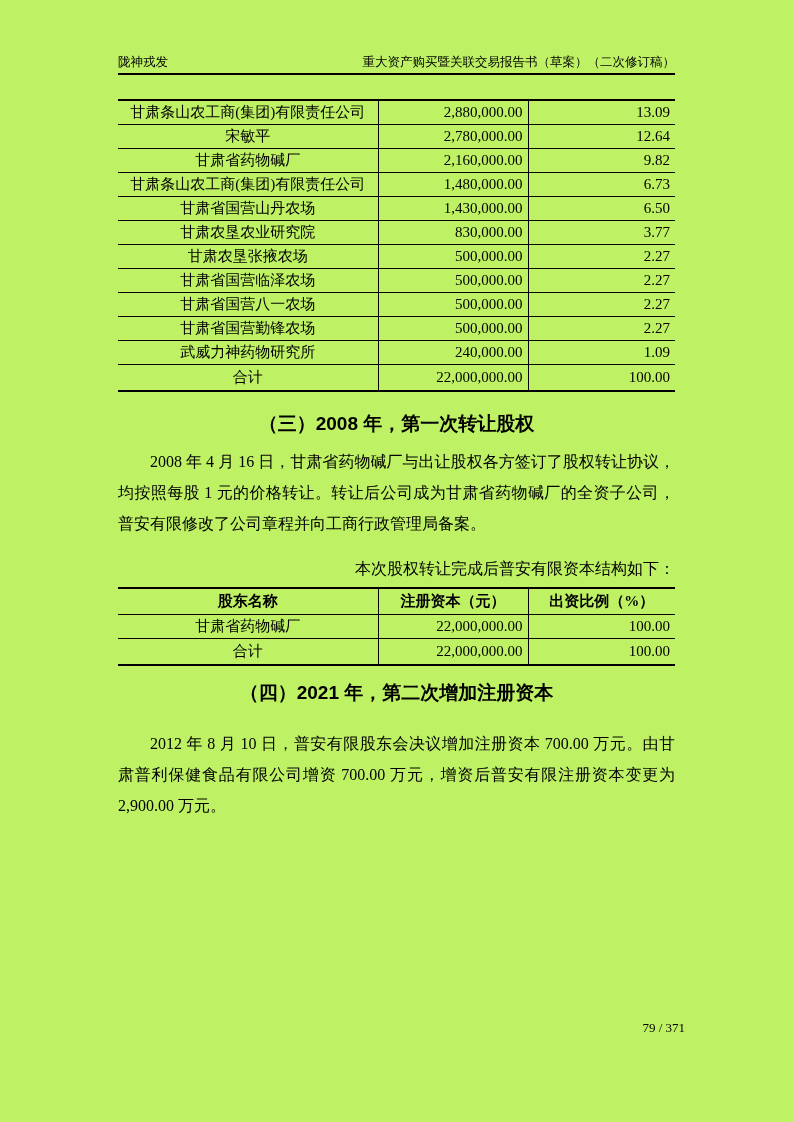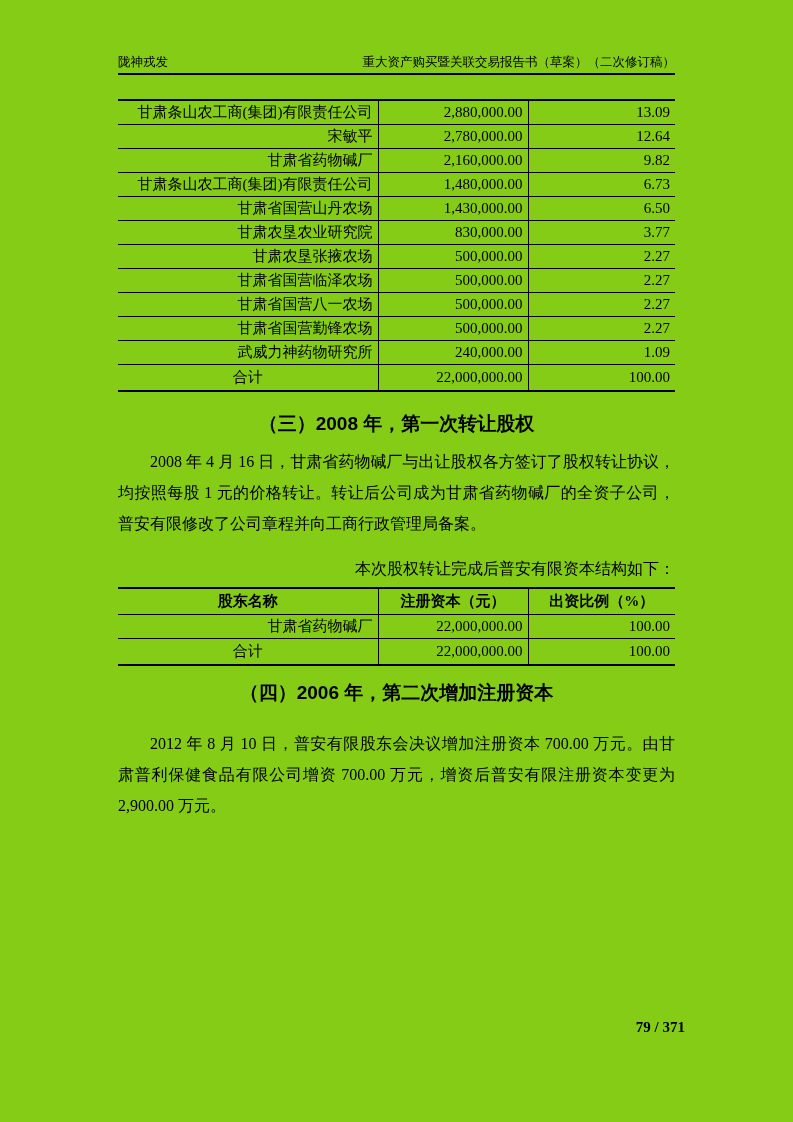--- a/index.html
+++ b/index.html
@@ -1,21 +1,21 @@
 <!DOCTYPE html>
 <html><head>
 <meta charset="utf-8">
 <style>
   html, body { margin: 0; padding: 0; background: #fff; }
   .page {
     position: relative;
     width: 793px;
     height: 1122px;
     margin: 0 auto;
-    background: #84cc16;
+    background: #bef264;
     box-sizing: border-box;
     padding: 55px 118px 2px 118px;
     font-family: "Liberation Serif", "DejaVu Serif", serif;
     color: #000;
     outline: 1px solid #e9e9e9;
     overflow: hidden;
   }
   .header {
     display: flex;
     justify-content: space-between;
@@ -40,21 +40,21 @@
     padding: 0 5px;
     height: 23px;
     vertical-align: middle;
     overflow: hidden;
     white-space: nowrap;
   }
   .tbl tr:last-child td { border-bottom: none; }
   .tbl td:nth-child(1), .tbl th:nth-child(1),
   .tbl td:nth-child(2), .tbl th:nth-child(2) { border-right: 1px solid #000; }
   .tbl th { font-weight: bold; text-align: center; height: 25px; }
-  .cell-name { text-align: right; }
+  .cell-name { text-align: center; }
   .cell-num { text-align: right; margin-top: 22px; }
   tr.total-row td { font-weight: normal; height: 25px; }
   tr.total-row td.cell-label { text-align: center; }
   h2.sec {
     font-family: "Liberation Sans", "DejaVu Sans", sans-serif;
     font-size: 19px;
     line-height: 27px;
     font-weight: bold;
     margin: 18px 0 0 0;
     text-align: center;
@@ -68,22 +68,22 @@
     margin: 0;
   }
   .para1 { margin-top: 18px; }
   .para2 { margin-top: 9px; }
   .lead  { margin-top: 14px; text-align: right; }
   .para3 { margin-top: 22px; }
   .footer {
     position: absolute;
     right: 108px;
     bottom: 86px;
-    font-size: 15px;
-    font-weight: bold;
+    font-size: 13px;
+    font-weight: normal;
   }
 </style>
 </head>
 <body>
 
 <div class="page">
 
   <div class="header">
     <span>陇神戎发</span>
     <span>重大资产购买暨关联交易报告书（草案）（二次修订稿）</span>
@@ -184,19 +184,19 @@
         <td class="cell-num">100.00</td>
       </tr>
       <tr class="total-row">
         <td class="cell-label">合计</td>
         <td class="cell-num">22,000,000.00</td>
         <td class="cell-num">100.00</td>
       </tr>
     </tbody>
   </table>
 
-  <h2 class="sec sec4">（四）2006 年，第二次增加注册资本</h2>
+  <h2 class="sec sec4">（四）2021 年，第二次增加注册资本</h2>
 
   <p class="para para3">2012 年 8 月 10 日，普安有限股东会决议增加注册资本 700.00 万元。由甘肃普利保健食品有限公司增资 700.00 万元，增资后普安有限注册资本变更为 2,900.00 万元。</p>
 
   <div class="footer">79 / 371</div>
 
 </div>
 
 </body></html>

